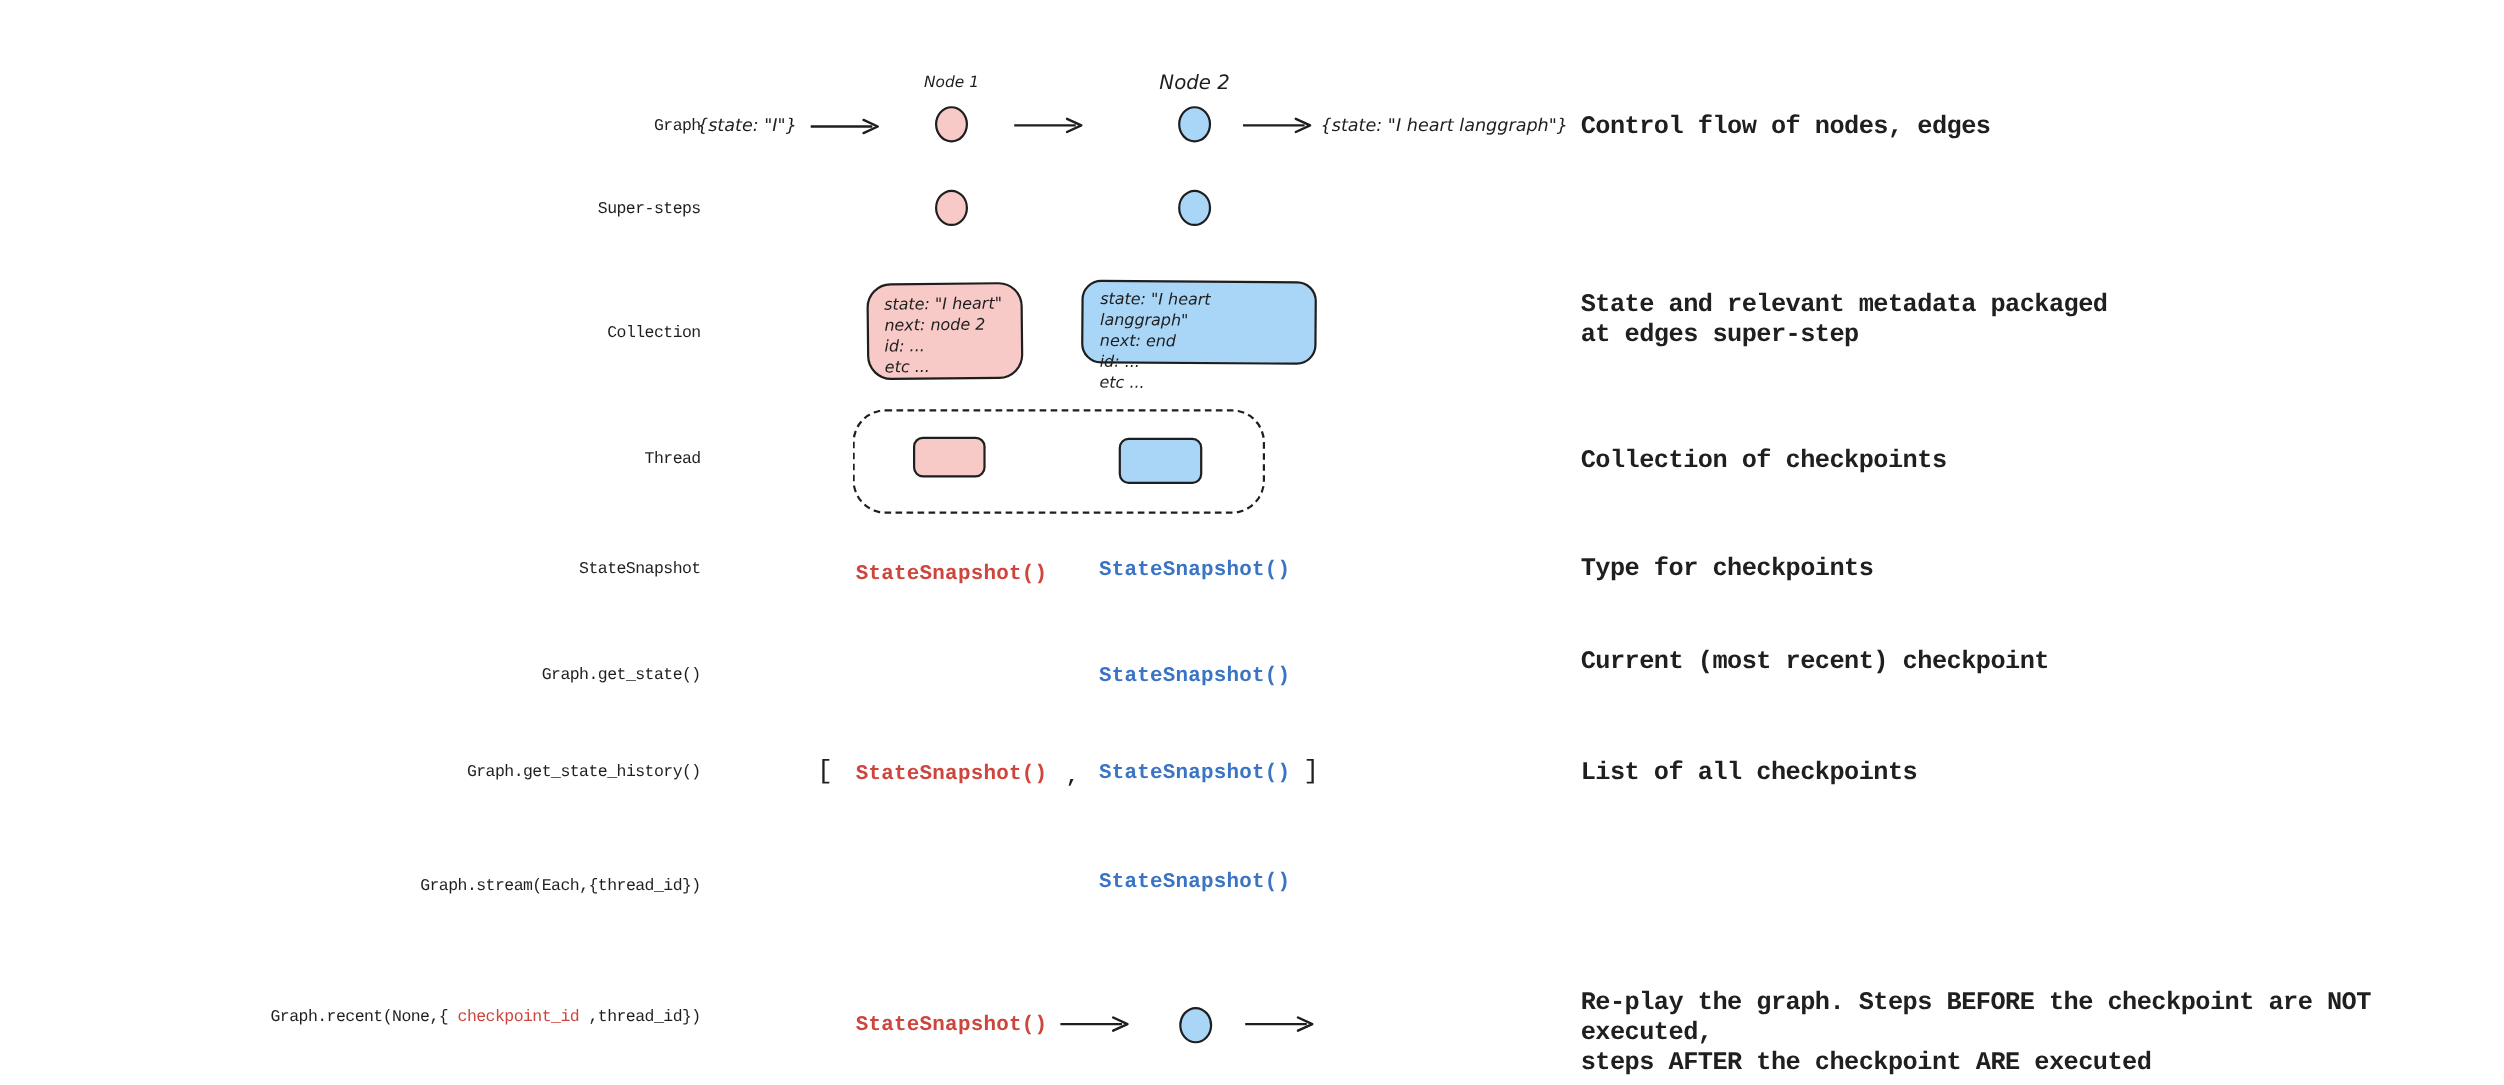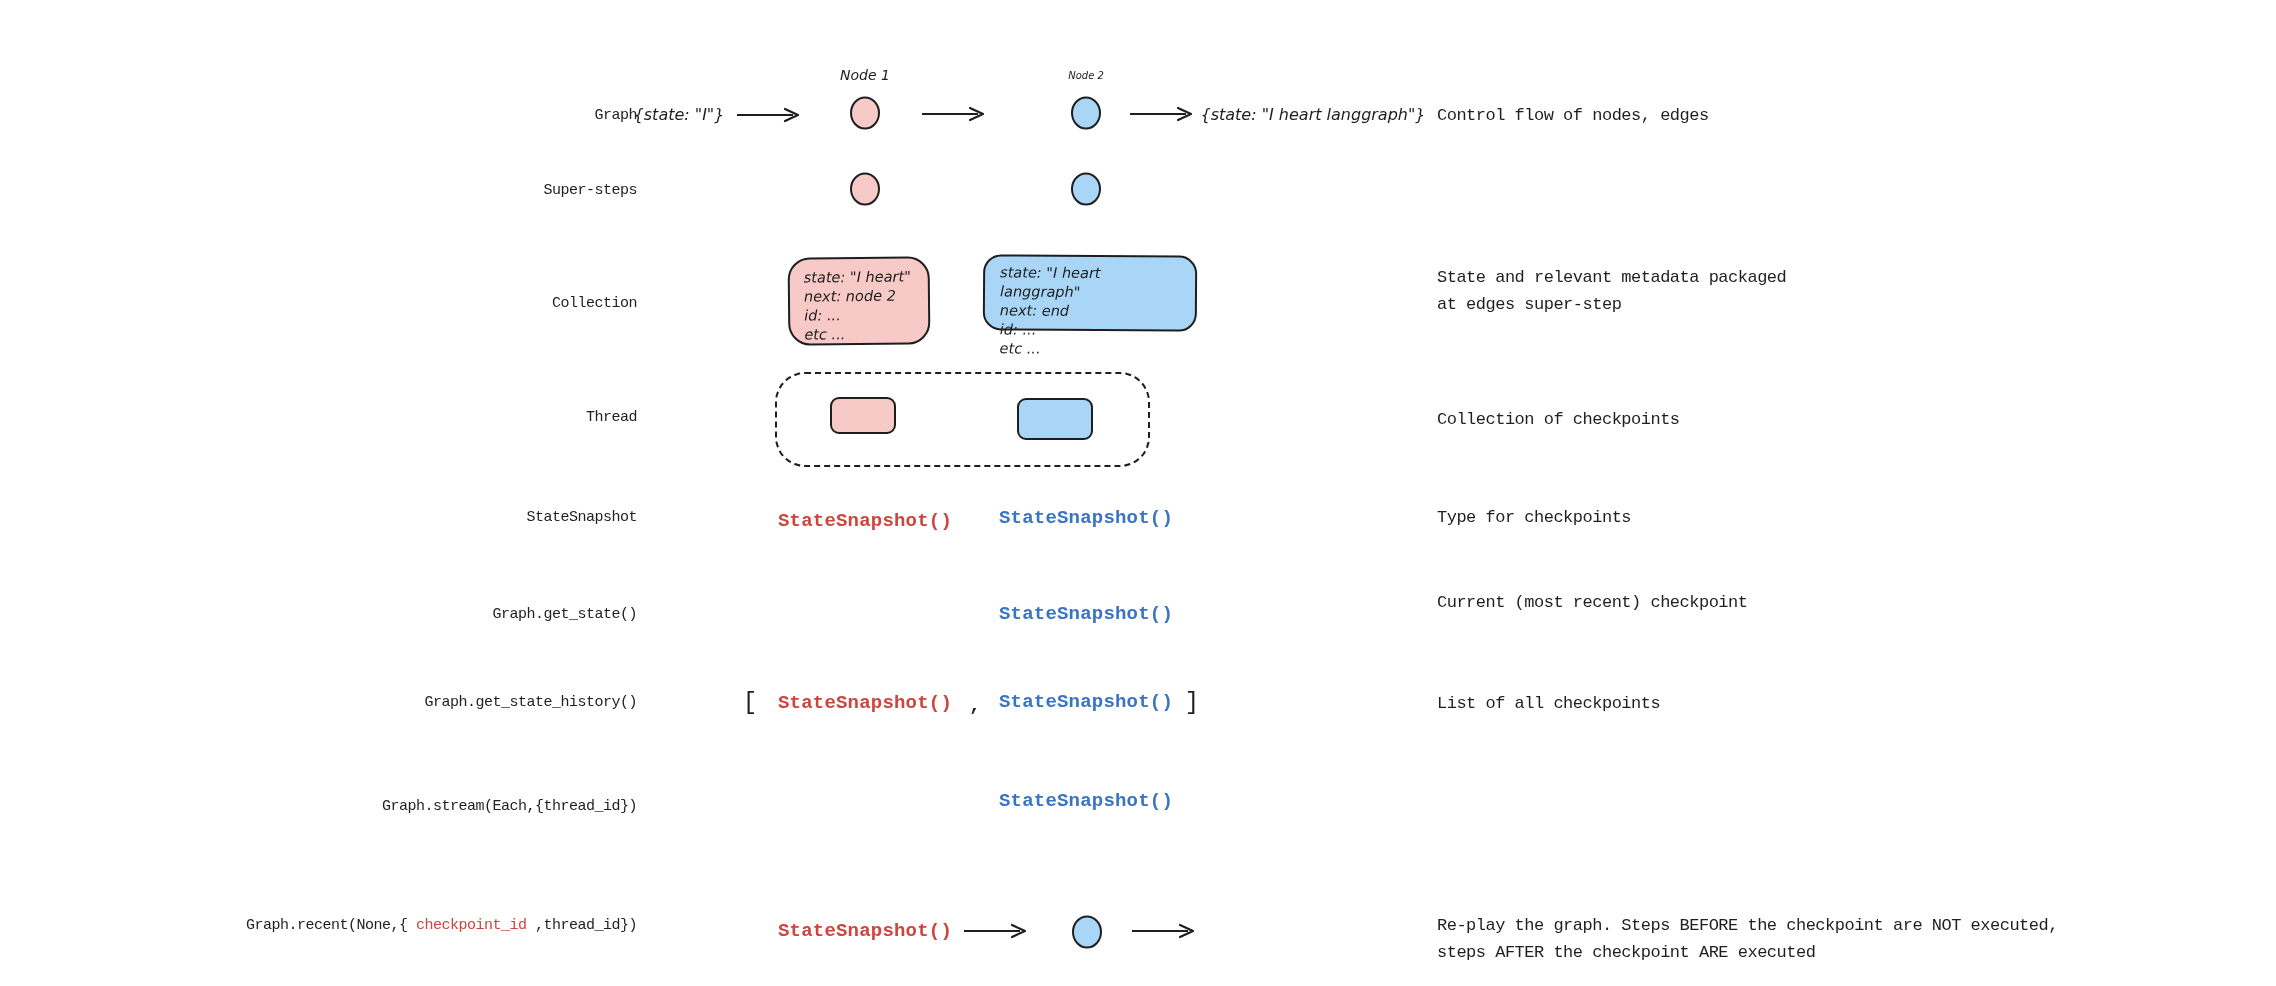--- a/index.html
+++ b/index.html
@@ -28,22 +28,22 @@
     font-size:15px;
     font-weight:500;
     letter-spacing:-0.5px;
     white-space:pre;
     text-align:center;
   }
   
   .desc{
     left:1437px;
     transform:translateY(-50%);
-    font-size:17px;
-    font-weight:400;
+    font-size:23px;
+    font-weight:700;
     letter-spacing:-0.5px;
     line-height:27px;
     white-space:pre-line;
   }
   
   .hand{
     font-family:"DejaVu Sans","Liberation Sans",sans-serif;
     font-style:italic;
     color:var(--stroke);
     white-space:pre;
@@ -105,21 +105,21 @@
   <div class="abs hand center" style="left:865px;top:75px;font-size:14px">Node 1</div>
   <div class="abs node-circle pinkbg center" style="left:865px;top:113px"></div>
 
   <div class="abs arrow center" style="left:954px;top:114px">
     <svg width="68" height="18" viewBox="0 0 68 18">
         <path d="M2 9 H58" stroke="#1e1e1e" stroke-width="2.2" fill="none"></path>
         <path d="M50 3 L63 9 L50 15" stroke="#1e1e1e" stroke-width="2.2" fill="none" stroke-linecap="round" stroke-linejoin="round"></path>
       </svg>
   </div>
 
-  <div class="abs hand center" style="left:1086px;top:75px;font-size:10px">Node 2</div>
+  <div class="abs hand center" style="left:1086px;top:75px;font-size:18px">Node 2</div>
   <div class="abs node-circle bluebg center" style="left:1086px;top:113px"></div>
 
   <div class="abs arrow center" style="left:1162px;top:114px">
     <svg width="68" height="18" viewBox="0 0 68 18">
         <path d="M2 9 H58" stroke="#1e1e1e" stroke-width="2.2" fill="none"></path>
         <path d="M50 3 L63 9 L50 15" stroke="#1e1e1e" stroke-width="2.2" fill="none" stroke-linecap="round" stroke-linejoin="round"></path>
       </svg>
   </div>
 
   <div class="abs hand center" style="left:1313px;top:114px;font-size:16px">{state: "I heart langgraph"}</div>

